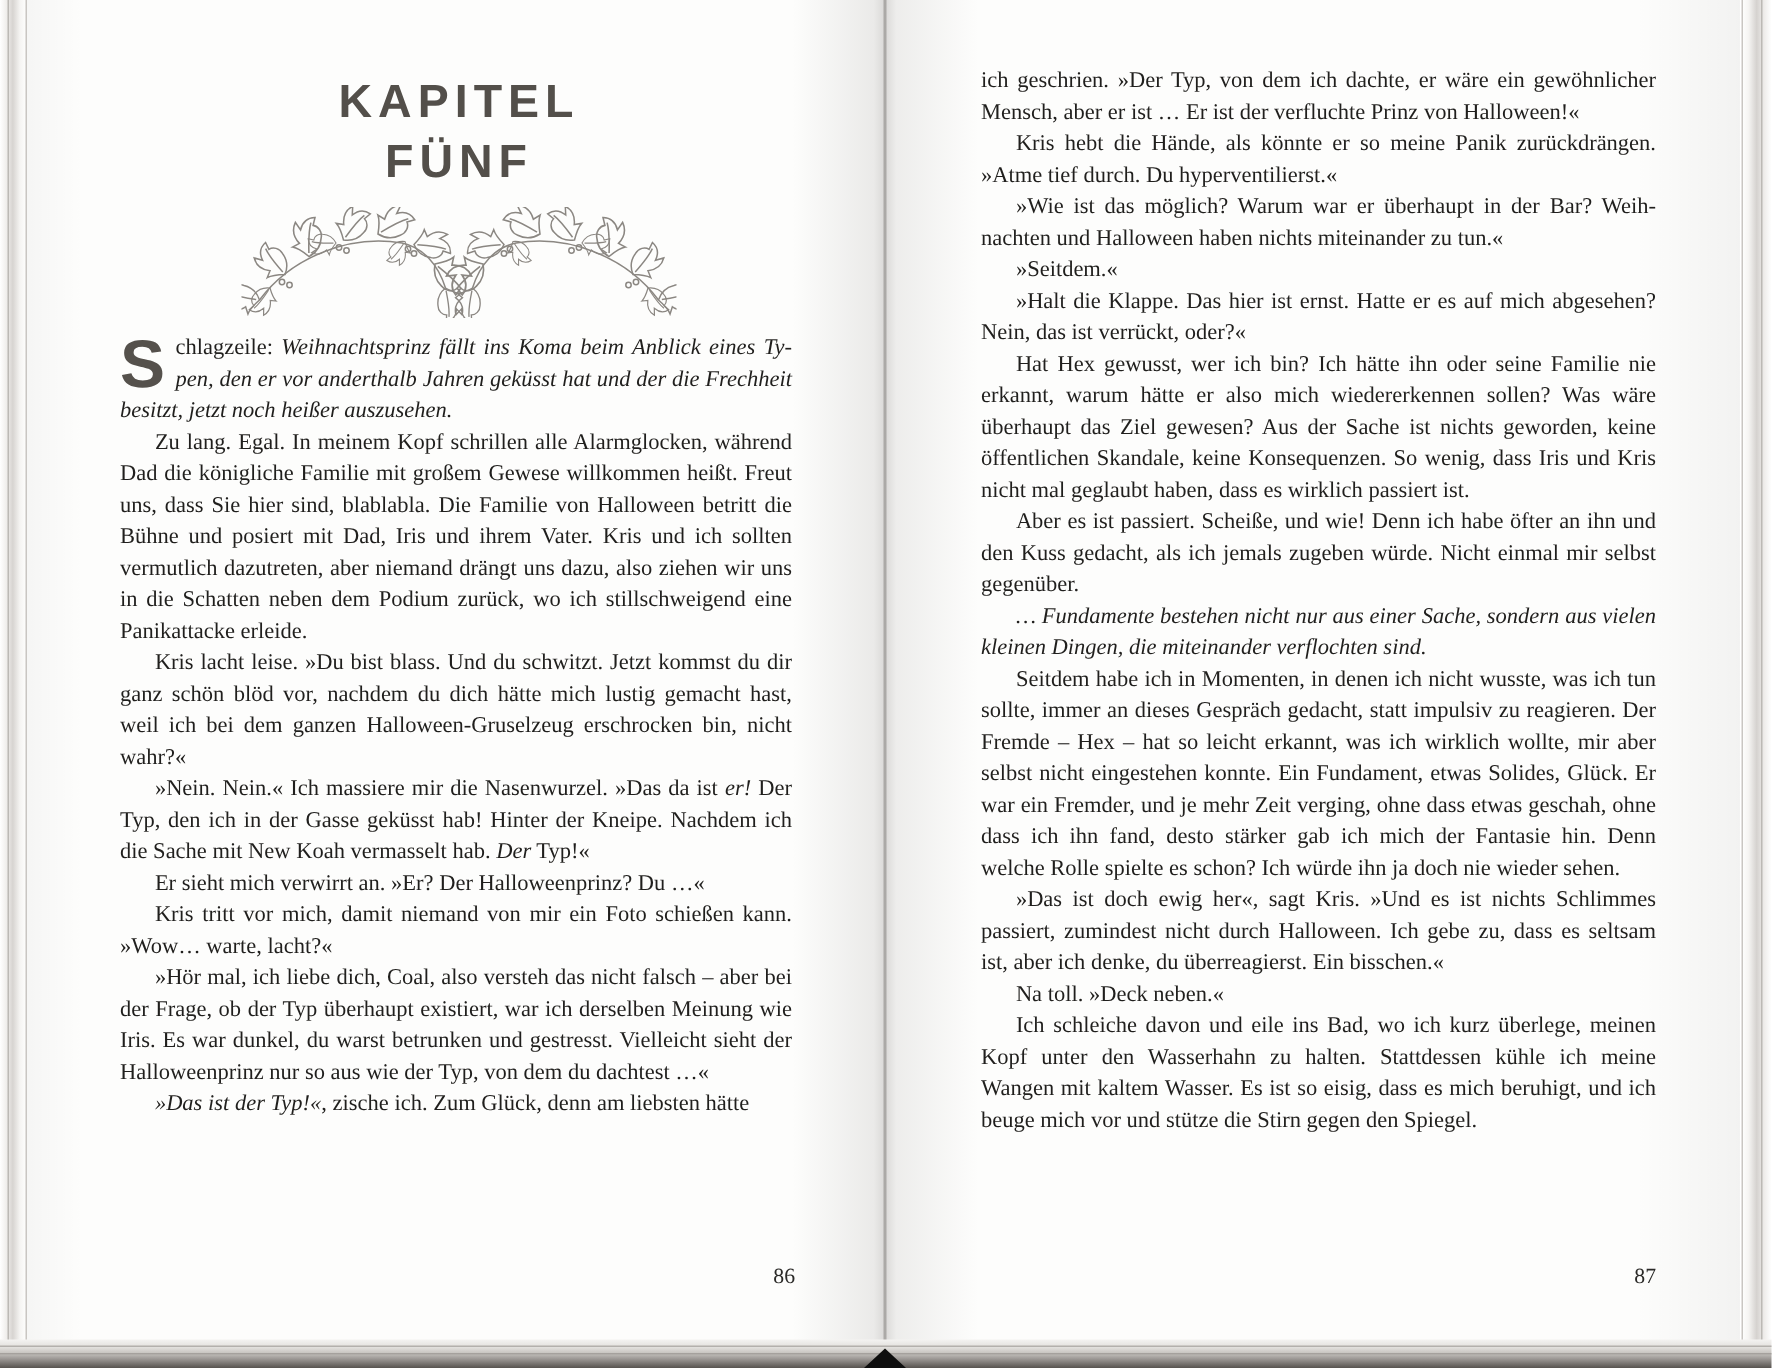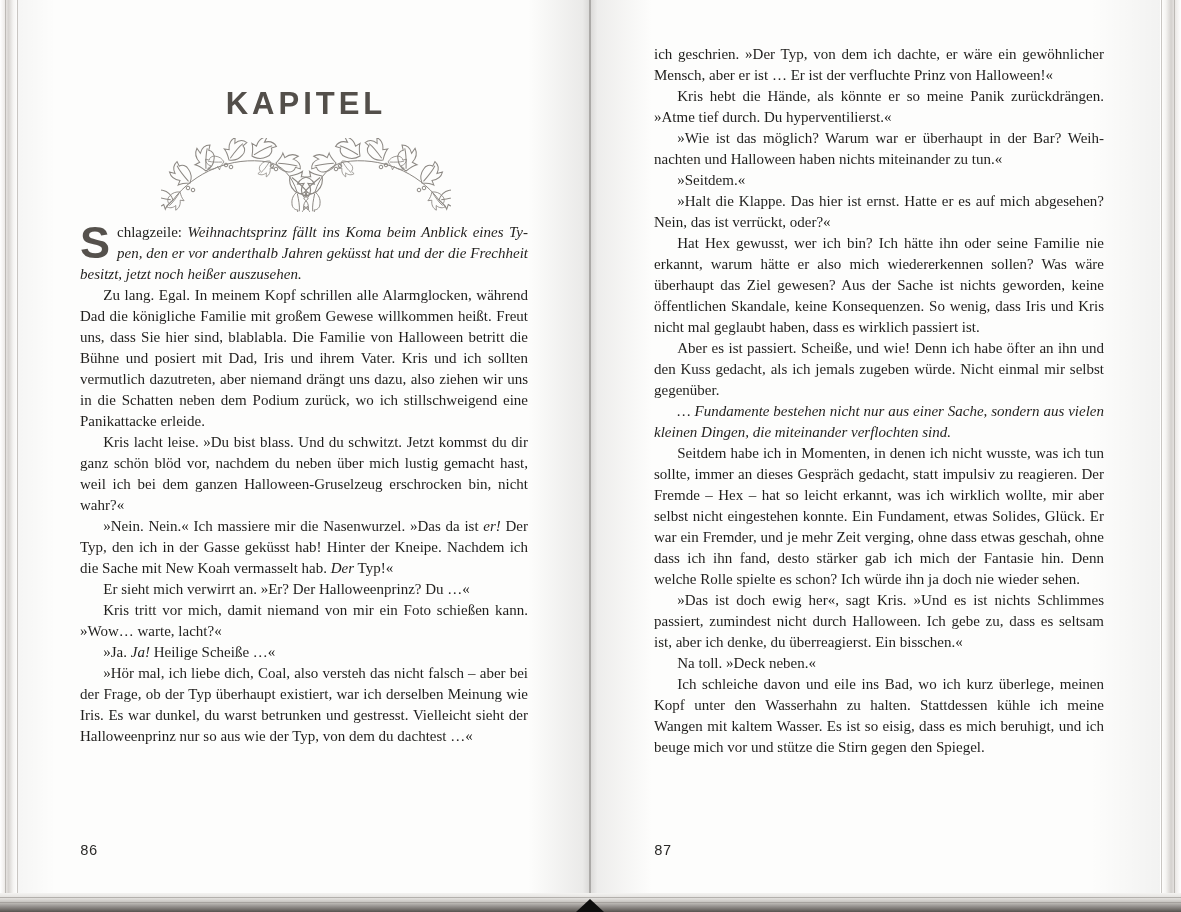--- a/index.html
+++ b/index.html
@@ -62,53 +62,53 @@
     border-left:14px solid transparent;border-right:14px solid transparent;
     border-bottom:13px solid #0e0e0e;
   }
 
   
   .chapter-title{
     position:absolute;left:64px;top:48px;width:452px;text-align:center;
     font-family:"Liberation Sans", sans-serif;
     font-weight:900;font-size:31px;line-height:40px;letter-spacing:4px;
     color:#534f4a;
-    margin-top:36px;
   }
   .ornament{position:absolute;left:64px;top:138px;width:452px;text-align:center;}
 
   
   .text-col{position:absolute;color:#201f1d;}
   .text-col.left-col{left:64px;top:222px;width:448px;}
   .text-col.right-col{left:64px;top:44px;width:450px;}
   p.para{
     margin:0;text-align:justify;text-indent:1.55em;
     font-size:15px;line-height:21px;hyphens:manual;
   }
   p.para.no-indent{text-indent:0;}
   p.para em{font-style:italic;}
   .dropcap{
     float:left;
     font-family:"Liberation Sans", sans-serif;
     font-weight:900;font-size:45px;line-height:36px;
     color:#55514c;margin:3px 7px 0 0;
   }
   .pagenum{
-    position:absolute;top:843px;left:64px;width:450px;text-align:left;
-    font-size:14.5px;color:#2b2a28;font-family:Liberation Mono, monospace;
+    position:absolute;top:843px;left:64px;width:450px;text-align:right;
+    font-size:14.5px;color:#2b2a28;
   }
 </style>
 </head>
 <body>
 
 <div class="photo">
 
   <div class="page left">
     <div class="chapter-title">
       <div>KAPITEL</div>
+      <div>FÜNF</div>
     </div>
 
     <div class="ornament">
       <svg width="290" height="74" viewBox="0 0 290 74">
         <defs>
           <path id="leaf" d="M0,0 C1,-4 2,-8 1,-12 L5,-9 C7,-14 11,-17 16,-17 L13,-12 C18,-13 22,-11 24,-7 L19,-6 C20,-3 18,1 14,2 C9,4 4,3 0,0 Z M2,-1 C8,-4 14,-7 20,-8" fill="none"></path>
           <g id="branch" stroke="#8b8782" fill="none" stroke-width="1">
             <path d="M7,54 C28,26 66,10 102,16 C116,19 126,30 131,46"></path>
             <use href="#leaf" transform="translate(7,54) rotate(-145)"></use>
             <use href="#leaf" transform="translate(14,46) rotate(-210) scale(0.8)"></use>
@@ -131,26 +131,26 @@
         </defs>
         <use href="#branch" transform="translate(5,8)"></use>
         <use href="#branch" transform="translate(285,8) scale(-1,1)"></use>
       </svg>
     </div>
 
     <div class="text-col left-col">
       <p class="para no-indent"><span class="dropcap">S</span><span id="opening-text">chlagzeile: <em>Weihnachtsprinz fällt ins Koma beim Anblick eines Ty­pen, den er vor anderthalb Jahren geküsst hat und der die Frechheit besitzt, jetzt noch heißer auszusehen.</em></span></p>
       <div id="left-paragraphs">
           <p class="para">Zu lang. Egal. In meinem Kopf schrillen alle Alarmglocken, wäh­rend Dad die königliche Familie mit großem Gewese willkommen heißt. Freut uns, dass Sie hier sind, blablabla. Die Familie von Hallo­ween betritt die Bühne und posiert mit Dad, Iris und ihrem Vater. Kris und ich sollten vermutlich dazutreten, aber niemand drängt uns dazu, also ziehen wir uns in die Schatten neben dem Podium zurück, wo ich stillschweigend eine Panikattacke erleide.</p>
-          <p class="para">Kris lacht leise. »Du bist blass. Und du schwitzt. Jetzt kommst du dir ganz schön blöd vor, nachdem du neben über mich lustig gemacht hast, weil ich bei dem ganzen Halloween-Gruselzeug erschrocken bin, nicht wahr?«</p>
+          <p class="para">Kris lacht leise. »Du bist blass. Und du schwitzt. Jetzt kommst du dir ganz schön blöd vor, nachdem du dich hätte mich lustig gemacht hast, weil ich bei dem ganzen Halloween-Gruselzeug erschrocken bin, nicht wahr?«</p>
           <p class="para">»Nein. Nein.« Ich massiere mir die Nasenwurzel. »Das da ist <em>er!</em> Der Typ, den ich in der Gasse geküsst hab! Hinter der Kneipe. Nachdem ich die Sache mit New Koah vermasselt hab. <em>Der</em> Typ!«</p>
           <p class="para">Er sieht mich verwirrt an. »Er? Der Halloweenprinz? Du …«</p>
           <p class="para">Kris tritt vor mich, damit niemand von mir ein Foto schießen kann. »Wow… warte, lacht?«</p>
-          <p class="para">»Ja. <em>Ja!</em> Heilige Scheiße …«</p>
           <p class="para">»Hör mal, ich liebe dich, Coal, also versteh das nicht falsch – aber bei der Frage, ob der Typ überhaupt existiert, war ich derselben Mei­nung wie Iris. Es war dunkel, du warst betrunken und gestresst. Viel­leicht sieht der Halloweenprinz nur so aus wie der Typ, von dem du dachtest …«</p>
+          <p class="para"><em>»Das ist der Typ!«</em>, zische ich. Zum Glück, denn am liebsten hätte</p>
         </div>
     </div>
 
     <div class="pagenum">86</div>
   </div>
 
   <div class="page right">
     <div class="text-col right-col">
       <div id="right-paragraphs">
           <p class="para no-indent">ich geschrien. »Der Typ, von dem ich dachte, er wäre ein gewöhnlicher Mensch, aber er ist … Er ist der verfluchte Prinz von Halloween!«</p>

